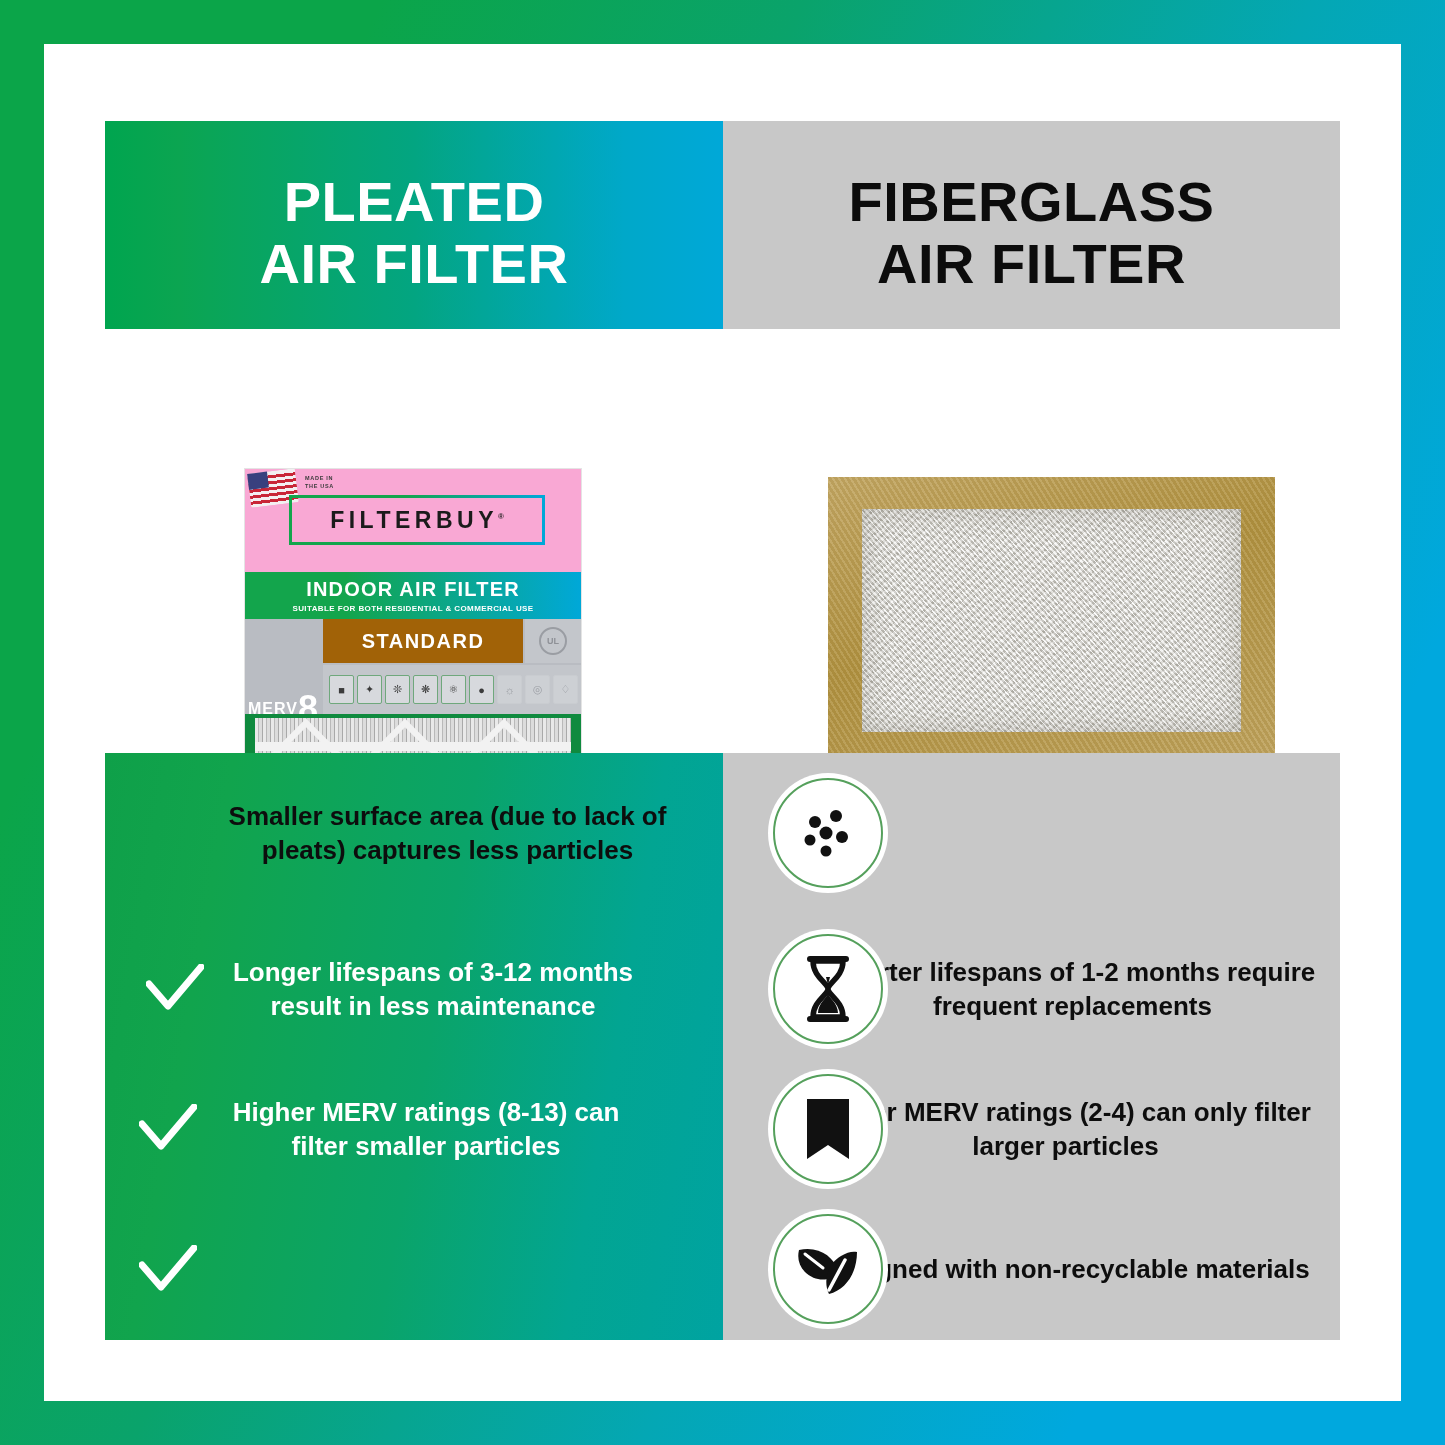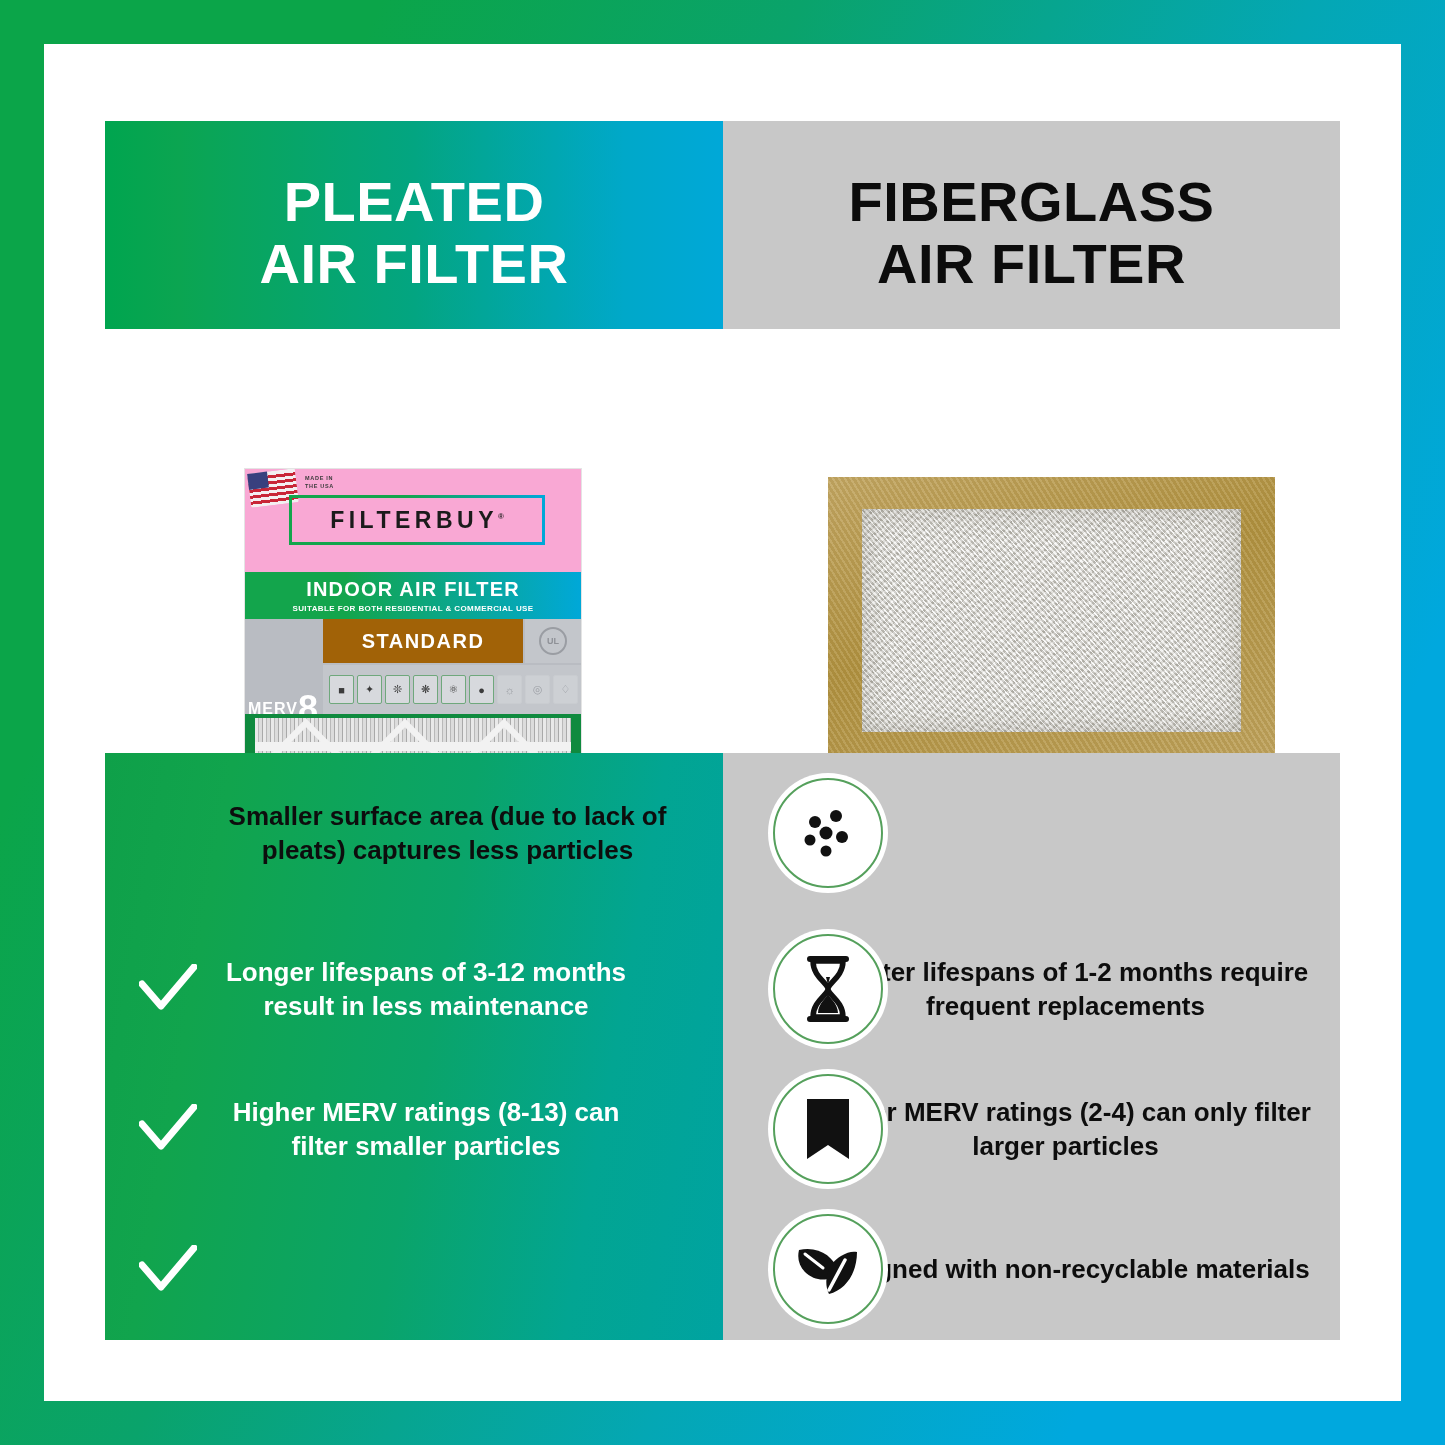--- a/index.html
+++ b/index.html
@@ -288,21 +288,21 @@
         <svg width="70" height="70" viewBox="0 0 70 70" aria-hidden="true">
           <circle cx="22" cy="24" r="6" fill="#111"></circle>
           <circle cx="43" cy="18" r="6" fill="#111"></circle>
           <circle cx="33" cy="35" r="6.5" fill="#111"></circle>
           <circle cx="17" cy="42" r="5.5" fill="#111"></circle>
           <circle cx="49" cy="39" r="6" fill="#111"></circle>
           <circle cx="33" cy="53" r="5.5" fill="#111"></circle>
         </svg>
       </div>
 
-      <div class="row" style="top:166px;height:140px;">
+      <div class="row" style="top:166px;height:140px;padding-left:7px;">
         <div class="row-l">
           <div class="check">
             <svg width="58" height="50" viewBox="0 0 58 50" aria-hidden="true">
               <path d="M3 20 L22 42 L55 3" fill="none" stroke="#ffffff" stroke-width="7" stroke-linecap="round" stroke-linejoin="round"></path>
             </svg>
           </div>
           <div class="row-l-text">Longer lifespans of 3-12 months result in less maintenance</div>
         </div>
         <div class="row-r">Shorter lifespans of 1-2 months require frequent replacements</div>
       </div>

